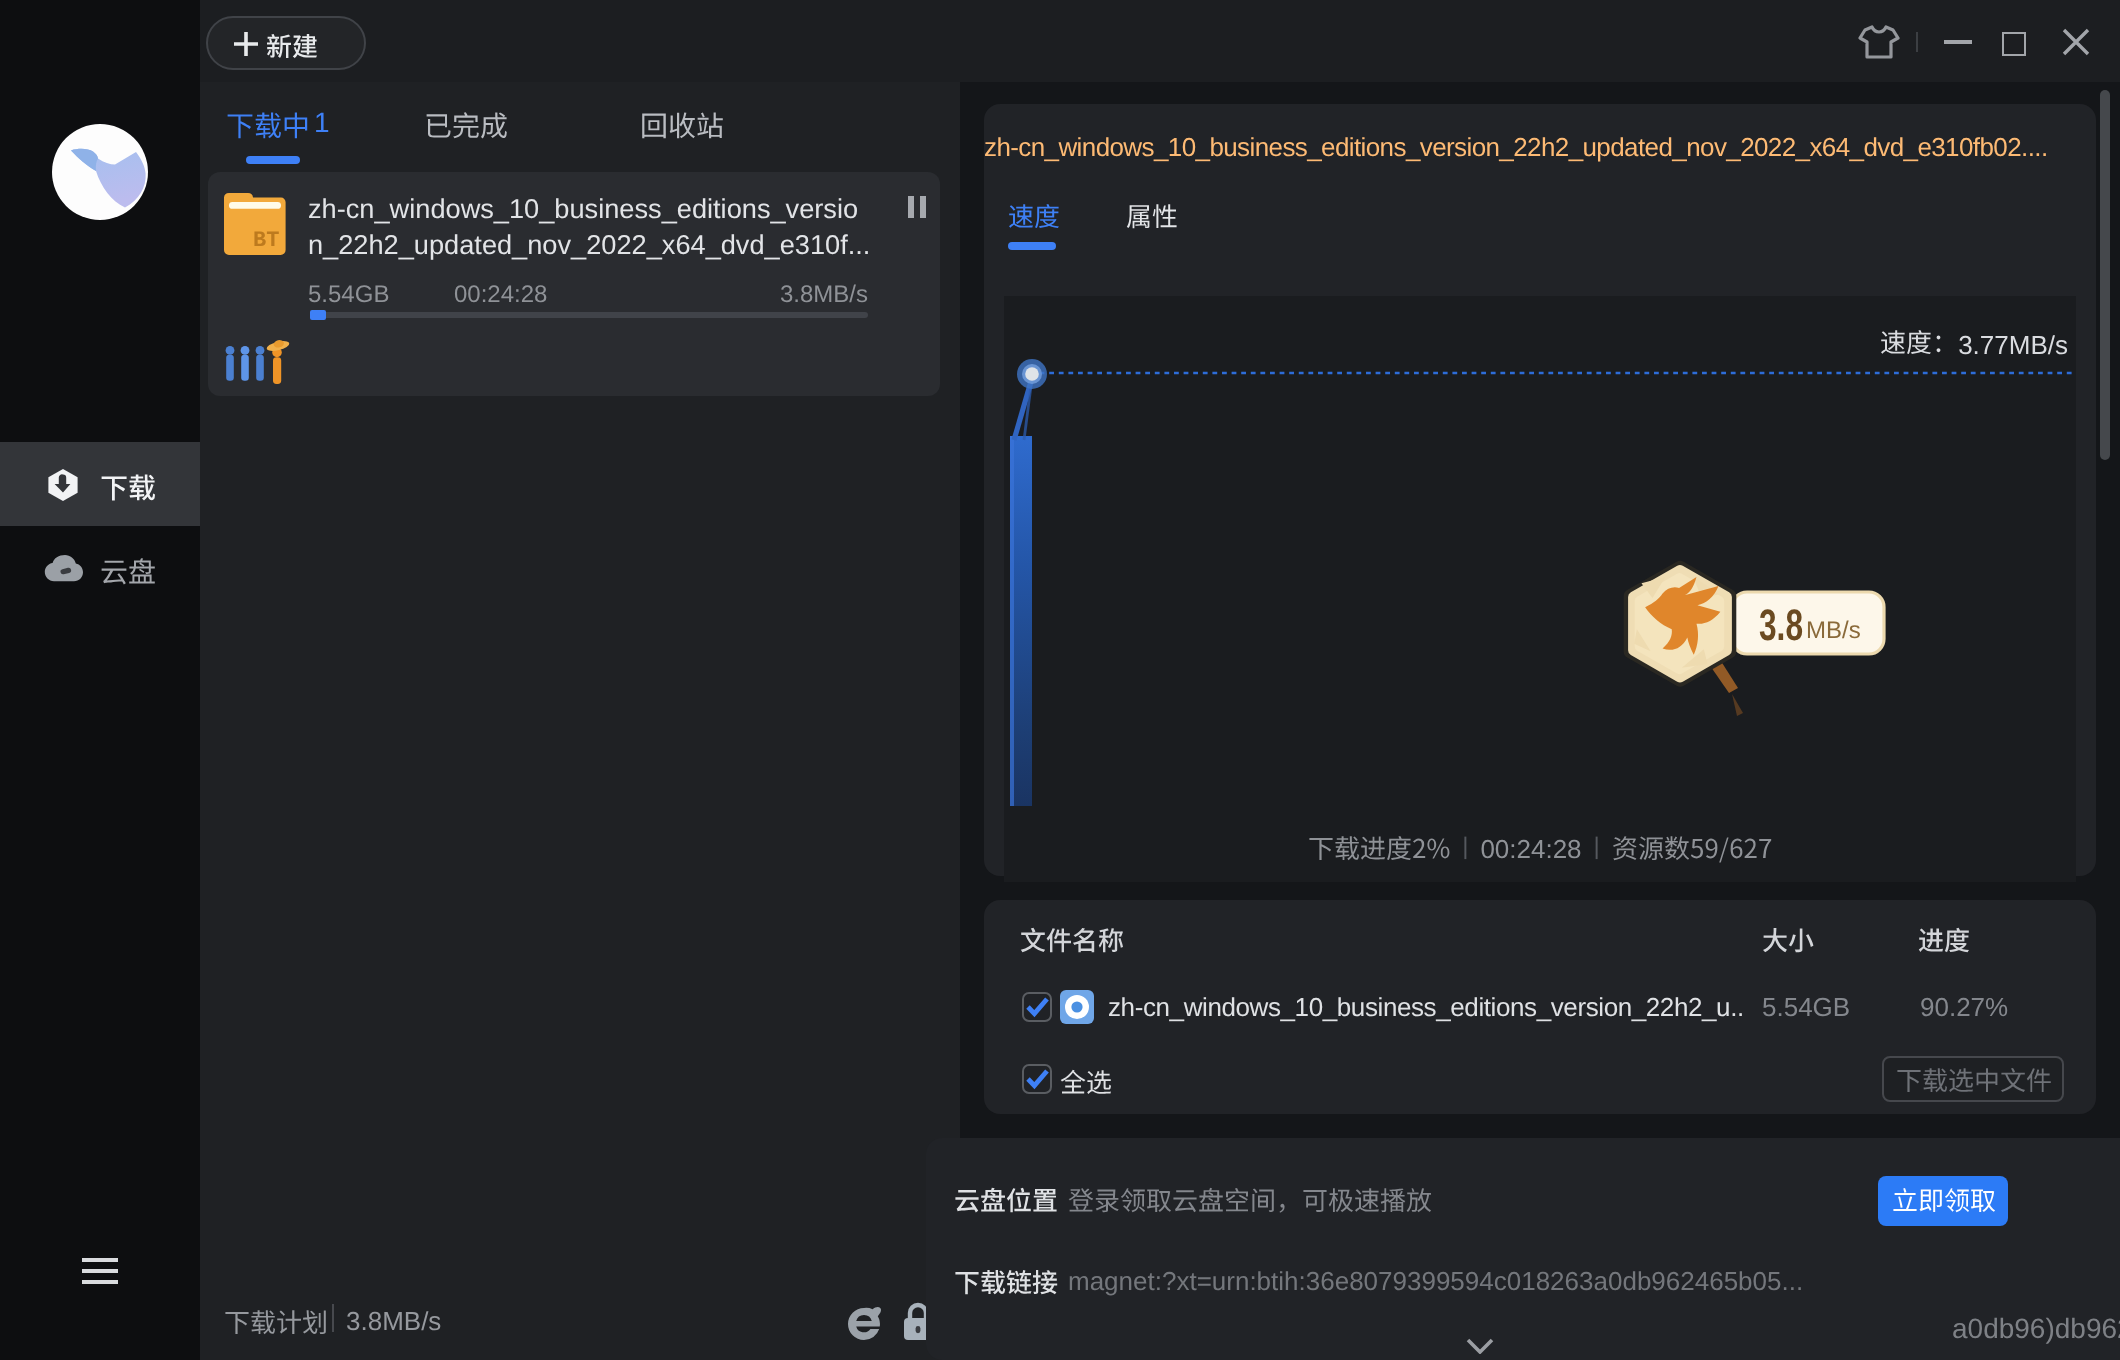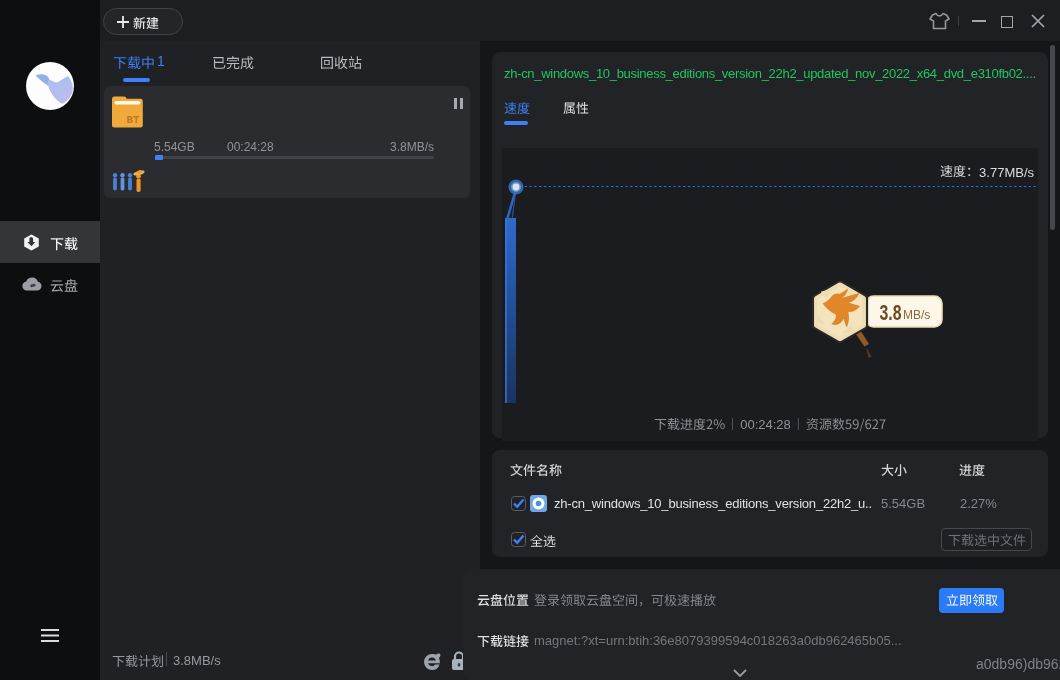--- a/index.html
+++ b/index.html
@@ -103,20 +103,21 @@
         <circle cx="8.5" cy="3" r="1.6" fill="#8b8e93"></circle>
         <circle cx="15" cy="3" r="1.6" fill="#8b8e93"></circle>
       </svg>
 <div class="abs" style="left:23px;top:36.5px;width:27px;height:4.5px;border-radius:2.5px;background:#3e80f6"></div>
 <div id="card" class="abs">
 <svg class="abs" style="left:8px;top:10px" width="31" height="32" viewBox="0 0 31 32">
 <path d="M2.5 0.5 H12 a2.5 2.5 0 0 1 2.5 2.3 H28.5 a2.3 2.3 0 0 1 2.3 2.3 V29 a2.5 2.5 0 0 1 -2.5 2.5 H2.5 A2.5 2.5 0 0 1 0 29 V2.8 A2.5 2.5 0 0 1 2.5 0.5 Z" fill="#f2a93b"></path>
 <rect x="2.5" y="5" width="26" height="3.4" rx="1.7" fill="#fffbe8"></rect>
 <text x="14.5" y="27" font-family="Liberation Mono,monospace" font-size="11" font-weight="bold" fill="#bd7a1e">BT</text>
 </svg>
+<div class="abs" style="left:50px;top:10px;font-size:13.6px;line-height:17.5px;color:#e2e4e7;white-space:nowrap;letter-spacing:0px" id="ctitle">zh-cn_windows_10_business_editions_versio<br>n_22h2_updated_nov_2022_x64_dvd_e310f...</div>
 <div class="abs" style="left:350px;top:12px;width:2.5px;height:11px;background:#a6a9ae"></div>
 <div class="abs" style="left:356px;top:12px;width:2.5px;height:11px;background:#a6a9ae"></div>
 <div class="abs lat" style="left:50px;top:54px">5.54GB</div>
 <div class="abs lat" style="left:123px;top:54px">00:24:28</div>
 <div class="abs lat" style="left:50px;top:54px;width:280px;text-align:right">3.8MB/s</div>
 <div id="pbar" class="abs"></div>
         <div id="pfill" class="abs"></div>
 <svg class="abs" style="left:8px;top:82px" width="36" height="26" viewBox="0 0 36 26">
 <g fill="#4b80d1">
             <circle cx="3" cy="7.2" r="2.2"></circle>
@@ -148,21 +149,21 @@
 <path d="M9 1 a8 8 0 1 0 0 16 a8 8 0 0 0 7.6 -5.5 H12.2 a4 4 0 0 1 -7.1 -1.3 h11.8 a8 8 0 0 0 -1 -5.1 C17.5 3.3 18 1.8 17 0.9 C16.2 0.2 14.6 0.5 13.3 1.6 A8 8 0 0 0 9 1 Z M9 4.5 a4 4 0 0 1 3.9 3 H5.1 A4 4 0 0 1 9 4.5 Z" fill="#9ba2a9"></path>
 </svg>
 <svg class="abs" style="left:351px;top:6px" width="16" height="20" viewBox="0 0 16 20">
 <rect x="1" y="8" width="14" height="11" rx="2" fill="#a8b2bb"></rect>
 <path d="M4 8 V5.5 a4 4 0 0 1 8 0 V8" fill="none" stroke="#a8b2bb" stroke-width="2.2"></path>
 <rect x="6.8" y="12" width="2.4" height="3.6" rx="1.2" fill="#3a3c40"></rect>
 </svg>
 </div>
 </div>
 <div id="rp1" class="rpanel abs">
-<div class="abs" style="left:12px;top:14px;width:532px;white-space:nowrap;overflow:hidden;font-size:13px;color:#22c55e;letter-spacing:-0.3px">zh-cn_windows_10_business_editions_version_22h2_updated_nov_2022_x64_dvd_e310fb02....</div>
+<div class="abs" style="left:0;top:14px;width:532px;white-space:nowrap;overflow:hidden;font-size:13px;color:#fdba74;letter-spacing:-0.3px">zh-cn_windows_10_business_editions_version_22h2_updated_nov_2022_x64_dvd_e310fb02....</div>
 <div class="abs" style="left:12px;top:48px"><svg class="" style="" width="26" height="17" viewBox="0 -13 26 17">
           <path d="M3.5 -6.3V-1.0H2.5V-5.4H0.6V-6.3ZM0.9 -9.9 1.6 -10.4Q2.0 -10.1 2.4 -9.7Q2.8 -9.3 3.1 -8.9Q3.5 -8.5 3.7 -8.2L2.9 -7.6Q2.7 -7.9 2.4 -8.3Q2.0 -8.7 1.6 -9.1Q1.2 -9.5 0.9 -9.9ZM3.0 -1.4Q3.3 -1.4 3.6 -1.2Q3.9 -0.9 4.5 -0.6Q5.1 -0.3 5.9 -0.2Q6.8 -0.1 7.8 -0.1Q8.6 -0.1 9.4 -0.1Q10.3 -0.1 11.1 -0.2Q11.9 -0.2 12.5 -0.3Q12.5 -0.2 12.4 -0.0Q12.3 0.2 12.3 0.3Q12.2 0.5 12.2 0.7Q11.9 0.7 11.3 0.7Q10.8 0.7 10.1 0.7Q9.5 0.8 8.9 0.8Q8.3 0.8 7.8 0.8Q6.7 0.8 5.8 0.7Q4.9 0.5 4.3 0.1Q3.8 -0.1 3.5 -0.3Q3.2 -0.6 3.0 -0.6Q2.8 -0.6 2.5 -0.3Q2.2 -0.1 1.8 0.2Q1.5 0.5 1.2 0.9L0.5 0.1Q1.2 -0.5 1.9 -1.0Q2.5 -1.4 3.0 -1.4ZM5.6 -6.9V-5.2H10.7V-6.9ZM4.7 -7.7H11.7V-4.4H4.7ZM4.1 -9.6H12.3V-8.7H4.1ZM7.6 -10.9H8.6V-0.6H7.6ZM7.4 -4.7 8.1 -4.4Q7.7 -3.7 7.2 -3.1Q6.6 -2.4 5.9 -1.9Q5.3 -1.4 4.6 -1.0Q4.5 -1.1 4.4 -1.3Q4.3 -1.4 4.2 -1.5Q4.1 -1.7 4.0 -1.8Q4.6 -2.0 5.3 -2.5Q5.9 -3.0 6.5 -3.5Q7.0 -4.1 7.4 -4.7ZM7.9 -4.2 8.4 -4.7Q9.1 -4.3 9.8 -3.8Q10.5 -3.3 11.1 -2.8Q11.7 -2.3 12.1 -1.9L11.4 -1.2Q11.1 -1.6 10.5 -2.2Q9.9 -2.7 9.2 -3.2Q8.5 -3.7 7.9 -4.2Z M15.9 -7.2H25.2V-6.4H15.9ZM16.1 -3.4H23.6V-2.6H16.1ZM18.0 -8.4H19.0V-5.1H22.1V-8.4H23.1V-4.3H18.0ZM23.3 -3.4H23.5L23.7 -3.5L24.3 -3.2Q23.7 -2.2 22.9 -1.4Q22.0 -0.7 20.9 -0.3Q19.7 0.2 18.5 0.5Q17.2 0.8 15.9 1.0Q15.8 0.8 15.7 0.5Q15.6 0.3 15.5 0.1Q16.7 0.0 17.9 -0.2Q19.1 -0.5 20.2 -0.9Q21.2 -1.3 22.0 -1.9Q22.8 -2.5 23.3 -3.3ZM18.2 -2.8Q18.8 -1.9 19.9 -1.3Q21.0 -0.7 22.5 -0.3Q23.9 0.0 25.5 0.2Q25.4 0.3 25.3 0.4Q25.2 0.6 25.1 0.8Q25.0 0.9 24.9 1.0Q23.3 0.8 21.8 0.4Q20.4 -0.0 19.2 -0.7Q18.1 -1.5 17.4 -2.5ZM15.1 -9.6H25.3V-8.7H15.1ZM14.6 -9.6H15.6V-6.1Q15.6 -5.3 15.6 -4.4Q15.5 -3.5 15.4 -2.5Q15.3 -1.6 15.0 -0.6Q14.8 0.3 14.4 1.0Q14.3 1.0 14.1 0.9Q13.9 0.8 13.8 0.7Q13.6 0.6 13.5 0.6Q13.9 -0.1 14.1 -1.0Q14.3 -1.9 14.5 -2.8Q14.6 -3.7 14.6 -4.5Q14.6 -5.4 14.6 -6.1ZM19.2 -10.8 20.1 -11.0Q20.4 -10.6 20.6 -10.1Q20.8 -9.7 20.9 -9.3L19.9 -9.0Q19.8 -9.4 19.6 -9.9Q19.4 -10.4 19.2 -10.8Z" fill="#3e80f6"></path>
         </svg></div>
 <div class="abs" style="left:12px;top:69px;width:24px;height:3.5px;border-radius:2px;background:#3e80f6"></div>
 <div class="abs" style="left:71px;top:48px"><svg class="" style="" width="26" height="17" viewBox="0 -13 26 17">
           <path d="M1.8 -10.4H2.8V-6.5Q2.8 -5.7 2.7 -4.7Q2.7 -3.8 2.5 -2.8Q2.4 -1.7 2.1 -0.8Q1.8 0.2 1.3 1.0Q1.2 0.9 1.0 0.8Q0.9 0.7 0.7 0.6Q0.5 0.5 0.4 0.5Q0.9 -0.3 1.2 -1.2Q1.5 -2.1 1.6 -3.0Q1.7 -4.0 1.8 -4.9Q1.8 -5.8 1.8 -6.5ZM2.4 -10.4H11.5V-7.6H2.4V-8.4H10.5V-9.6H2.4ZM7.0 -6.8H7.9V-0.6H7.0ZM4.7 -5.0V-4.0H10.2V-5.0ZM3.8 -5.6H11.2V-3.4H3.8ZM3.3 -2.6H11.3V-1.9H4.2V1.1H3.3ZM10.8 -2.6H11.7V0.2Q11.7 0.5 11.6 0.6Q11.6 0.8 11.3 0.9Q11.1 1.0 10.7 1.0Q10.3 1.0 9.7 1.0Q9.6 0.9 9.6 0.7Q9.5 0.5 9.4 0.3Q9.8 0.3 10.2 0.3Q10.5 0.4 10.6 0.3Q10.7 0.3 10.8 0.3Q10.8 0.3 10.8 0.2ZM4.7 -0.8Q5.6 -0.9 6.9 -0.9Q8.3 -1.0 9.7 -1.0L9.6 -0.3Q8.3 -0.3 7.0 -0.2Q5.7 -0.1 4.7 -0.1ZM10.4 -7.3 11.0 -6.7Q10.3 -6.6 9.4 -6.5Q8.5 -6.4 7.6 -6.3Q6.6 -6.3 5.6 -6.2Q4.6 -6.2 3.7 -6.2Q3.7 -6.3 3.7 -6.5Q3.6 -6.7 3.5 -6.8Q4.4 -6.8 5.4 -6.9Q6.3 -6.9 7.3 -7.0Q8.2 -7.0 9.0 -7.1Q9.8 -7.2 10.4 -7.3ZM8.7 -1.6 9.3 -1.7Q9.5 -1.5 9.7 -1.1Q9.9 -0.8 10.1 -0.5Q10.3 -0.2 10.4 0.0L9.8 0.3Q9.7 0.0 9.5 -0.3Q9.3 -0.6 9.1 -0.9Q8.9 -1.3 8.7 -1.6Z M15.2 -10.9H16.2V1.0H15.2ZM14.0 -8.5 14.8 -8.3Q14.7 -7.8 14.7 -7.2Q14.6 -6.5 14.4 -5.9Q14.3 -5.3 14.1 -4.8L13.4 -5.1Q13.5 -5.5 13.7 -6.1Q13.8 -6.7 13.9 -7.3Q14.0 -7.9 14.0 -8.5ZM16.3 -8.5 17.0 -8.8Q17.3 -8.3 17.6 -7.7Q17.8 -7.1 17.9 -6.6L17.2 -6.3Q17.1 -6.6 17.0 -7.0Q16.8 -7.3 16.7 -7.8Q16.5 -8.2 16.3 -8.5ZM19.0 -10.3 19.9 -10.2Q19.7 -9.2 19.5 -8.3Q19.2 -7.4 18.9 -6.6Q18.6 -5.8 18.3 -5.2Q18.2 -5.3 18.0 -5.4Q17.8 -5.4 17.7 -5.5Q17.5 -5.6 17.4 -5.7Q17.8 -6.2 18.1 -7.0Q18.4 -7.7 18.6 -8.6Q18.8 -9.4 19.0 -10.3ZM19.0 -8.2H25.0V-7.2H18.7ZM21.1 -10.9H22.1V0.2H21.1ZM18.3 -4.5H24.7V-3.6H18.3ZM17.3 -0.4H25.3V0.6H17.3Z" fill="#e3e5e8"></path>
         </svg></div>
 <div id="chart" class="abs">
 <div class="abs" style="right:4px;top:15px"><svg class="" style="" width="39" height="17" viewBox="0 -13 39 17">
             <path d="M3.5 -6.3V-1.0H2.5V-5.4H0.6V-6.3ZM0.9 -9.9 1.6 -10.4Q2.0 -10.1 2.4 -9.7Q2.8 -9.3 3.1 -8.9Q3.5 -8.5 3.7 -8.2L2.9 -7.6Q2.7 -7.9 2.4 -8.3Q2.0 -8.7 1.6 -9.1Q1.2 -9.5 0.9 -9.9ZM3.0 -1.4Q3.3 -1.4 3.6 -1.2Q3.9 -0.9 4.5 -0.6Q5.1 -0.3 5.9 -0.2Q6.8 -0.1 7.8 -0.1Q8.6 -0.1 9.4 -0.1Q10.3 -0.1 11.1 -0.2Q11.9 -0.2 12.5 -0.3Q12.5 -0.2 12.4 -0.0Q12.3 0.2 12.3 0.3Q12.2 0.5 12.2 0.7Q11.9 0.7 11.3 0.7Q10.8 0.7 10.1 0.7Q9.5 0.8 8.9 0.8Q8.3 0.8 7.8 0.8Q6.7 0.8 5.8 0.7Q4.9 0.5 4.3 0.1Q3.8 -0.1 3.5 -0.3Q3.2 -0.6 3.0 -0.6Q2.8 -0.6 2.5 -0.3Q2.2 -0.1 1.8 0.2Q1.5 0.5 1.2 0.9L0.5 0.1Q1.2 -0.5 1.9 -1.0Q2.5 -1.4 3.0 -1.4ZM5.6 -6.9V-5.2H10.7V-6.9ZM4.7 -7.7H11.7V-4.4H4.7ZM4.1 -9.6H12.3V-8.7H4.1ZM7.6 -10.9H8.6V-0.6H7.6ZM7.4 -4.7 8.1 -4.4Q7.7 -3.7 7.2 -3.1Q6.6 -2.4 5.9 -1.9Q5.3 -1.4 4.6 -1.0Q4.5 -1.1 4.4 -1.3Q4.3 -1.4 4.2 -1.5Q4.1 -1.7 4.0 -1.8Q4.6 -2.0 5.3 -2.5Q5.9 -3.0 6.5 -3.5Q7.0 -4.1 7.4 -4.7ZM7.9 -4.2 8.4 -4.7Q9.1 -4.3 9.8 -3.8Q10.5 -3.3 11.1 -2.8Q11.7 -2.3 12.1 -1.9L11.4 -1.2Q11.1 -1.6 10.5 -2.2Q9.9 -2.7 9.2 -3.2Q8.5 -3.7 7.9 -4.2Z M15.9 -7.2H25.2V-6.4H15.9ZM16.1 -3.4H23.6V-2.6H16.1ZM18.0 -8.4H19.0V-5.1H22.1V-8.4H23.1V-4.3H18.0ZM23.3 -3.4H23.5L23.7 -3.5L24.3 -3.2Q23.7 -2.2 22.9 -1.4Q22.0 -0.7 20.9 -0.3Q19.7 0.2 18.5 0.5Q17.2 0.8 15.9 1.0Q15.8 0.8 15.7 0.5Q15.6 0.3 15.5 0.1Q16.7 0.0 17.9 -0.2Q19.1 -0.5 20.2 -0.9Q21.2 -1.3 22.0 -1.9Q22.8 -2.5 23.3 -3.3ZM18.2 -2.8Q18.8 -1.9 19.9 -1.3Q21.0 -0.7 22.5 -0.3Q23.9 0.0 25.5 0.2Q25.4 0.3 25.3 0.4Q25.2 0.6 25.1 0.8Q25.0 0.9 24.9 1.0Q23.3 0.8 21.8 0.4Q20.4 -0.0 19.2 -0.7Q18.1 -1.5 17.4 -2.5ZM15.1 -9.6H25.3V-8.7H15.1ZM14.6 -9.6H15.6V-6.1Q15.6 -5.3 15.6 -4.4Q15.5 -3.5 15.4 -2.5Q15.3 -1.6 15.0 -0.6Q14.8 0.3 14.4 1.0Q14.3 1.0 14.1 0.9Q13.9 0.8 13.8 0.7Q13.6 0.6 13.5 0.6Q13.9 -0.1 14.1 -1.0Q14.3 -1.9 14.5 -2.8Q14.6 -3.7 14.6 -4.5Q14.6 -5.4 14.6 -6.1ZM19.2 -10.8 20.1 -11.0Q20.4 -10.6 20.6 -10.1Q20.8 -9.7 20.9 -9.3L19.9 -9.0Q19.8 -9.4 19.6 -9.9Q19.4 -10.4 19.2 -10.8Z M29.2 -6.3Q28.9 -6.3 28.6 -6.6Q28.3 -6.8 28.3 -7.3Q28.3 -7.7 28.6 -8.0Q28.9 -8.3 29.2 -8.3Q29.6 -8.3 29.9 -8.0Q30.2 -7.7 30.2 -7.3Q30.2 -6.8 29.9 -6.6Q29.6 -6.3 29.2 -6.3ZM29.2 0.1Q28.9 0.1 28.6 -0.2Q28.3 -0.5 28.3 -0.9Q28.3 -1.4 28.6 -1.6Q28.9 -1.9 29.2 -1.9Q29.6 -1.9 29.9 -1.6Q30.2 -1.4 30.2 -0.9Q30.2 -0.5 29.9 -0.2Q29.6 0.1 29.2 0.1Z" fill="#dadce0"></path>
@@ -222,21 +223,21 @@
         <rect x="0.5" y="0.5" width="14" height="14" rx="3" fill="#202226" stroke="#5a5d62"></rect>
         <path d="M3 7.5 L6.2 10.8 L12.5 3.5" fill="none" stroke="#3e80f6" stroke-width="2.4"></path>
       </svg>
 <svg class="abs" style="left:38px;top:45px" width="17" height="17" viewBox="0 0 17 17">
 <rect width="17" height="17" rx="3" fill="#6fa6e8"></rect>
 <circle cx="8.5" cy="8.5" r="6" fill="#fff"></circle>
         <circle cx="8.5" cy="8.5" r="2.8" fill="#4a90e2"></circle>
 </svg>
 <div class="abs" style="left:62px;top:46px;width:318px;overflow:hidden;font-size:13px;color:#dfe1e4;white-space:nowrap;letter-spacing:-0.2px">zh-cn_windows_10_business_editions_version_22h2_u...</div>
 <div class="abs" style="left:389px;top:46px;font-size:13px;color:#84878d">5.54GB</div>
-<div class="abs" style="left:468px;top:46px;font-size:13px;color:#84878d">2.27%</div>
+<div class="abs" style="left:468px;top:46px;font-size:13px;color:#84878d">90.27%</div>
 <svg class="abs" style="left:19px;top:82px" width="15" height="15" viewBox="0 0 15 15">
         <rect x="0.5" y="0.5" width="14" height="14" rx="3" fill="#202226" stroke="#5a5d62"></rect>
         <path d="M3 7.5 L6.2 10.8 L12.5 3.5" fill="none" stroke="#3e80f6" stroke-width="2.4"></path>
       </svg>
 <div class="abs" style="left:38px;top:83px"><svg class="" style="" width="26" height="17" viewBox="0 -13 26 17">
           <path d="M2.6 -3.2H10.5V-2.3H2.6ZM2.6 -6.1H10.5V-5.2H2.6ZM1.0 -0.2H12.1V0.7H1.0ZM6.0 -5.8H7.0V0.3H6.0ZM6.4 -11.1 7.3 -10.7Q6.5 -9.6 5.5 -8.5Q4.6 -7.5 3.4 -6.7Q2.2 -5.8 1.0 -5.2Q0.9 -5.4 0.7 -5.6Q0.5 -5.9 0.3 -6.0Q1.5 -6.6 2.7 -7.3Q3.8 -8.1 4.8 -9.1Q5.8 -10.0 6.4 -11.1ZM6.8 -10.6Q8.0 -9.1 9.5 -8.0Q11.0 -6.9 12.7 -6.0Q12.5 -5.8 12.3 -5.6Q12.1 -5.4 12.0 -5.2Q10.9 -5.8 9.8 -6.6Q8.8 -7.3 7.8 -8.2Q6.9 -9.1 6.0 -10.2Z M17.2 -6.4H25.4V-5.5H17.2ZM18.7 -9.1H24.8V-8.3H18.7ZM20.8 -10.9H21.8V-6.0H20.8ZM18.8 -10.5 19.7 -10.3Q19.5 -9.4 19.0 -8.5Q18.6 -7.6 18.1 -6.9Q18.0 -7.0 17.8 -7.1Q17.7 -7.2 17.5 -7.3Q17.4 -7.4 17.2 -7.5Q17.8 -8.0 18.2 -8.8Q18.6 -9.7 18.8 -10.5ZM21.8 -5.9H22.8V-2.5Q22.8 -2.2 22.9 -2.2Q22.9 -2.1 23.2 -2.1Q23.2 -2.1 23.4 -2.1Q23.5 -2.1 23.7 -2.1Q23.8 -2.1 24.0 -2.1Q24.1 -2.1 24.2 -2.1Q24.4 -2.1 24.4 -2.2Q24.5 -2.3 24.6 -2.7Q24.6 -3.0 24.6 -3.7Q24.7 -3.6 24.9 -3.5Q25.0 -3.4 25.2 -3.4Q25.3 -3.3 25.5 -3.3Q25.4 -2.4 25.3 -2.0Q25.2 -1.6 25.0 -1.4Q24.7 -1.2 24.3 -1.2Q24.2 -1.2 24.1 -1.2Q23.9 -1.2 23.7 -1.2Q23.5 -1.2 23.3 -1.2Q23.1 -1.2 23.0 -1.2Q22.5 -1.2 22.3 -1.3Q22.0 -1.4 21.9 -1.7Q21.8 -2.0 21.8 -2.5ZM19.5 -5.9H20.5Q20.4 -5.0 20.3 -4.3Q20.1 -3.6 19.8 -3.0Q19.4 -2.4 18.9 -1.9Q18.3 -1.4 17.4 -1.1Q17.4 -1.2 17.3 -1.4Q17.2 -1.5 17.0 -1.6Q16.9 -1.8 16.8 -1.9Q17.6 -2.2 18.1 -2.5Q18.6 -2.9 18.9 -3.4Q19.2 -4.0 19.3 -4.6Q19.5 -5.2 19.5 -5.9ZM13.8 -9.9 14.5 -10.5Q14.9 -10.2 15.3 -9.8Q15.7 -9.4 16.1 -9.1Q16.4 -8.7 16.6 -8.4L15.8 -7.8Q15.6 -8.1 15.3 -8.5Q15.0 -8.9 14.6 -9.2Q14.2 -9.6 13.8 -9.9ZM16.3 -5.9V-0.9H15.3V-5.0H13.7V-5.9ZM16.2 -1.3Q16.5 -1.3 16.8 -1.1Q17.0 -0.9 17.5 -0.6Q18.1 -0.2 19.0 -0.1Q19.8 -0.0 20.8 -0.0Q21.6 -0.0 22.4 -0.1Q23.3 -0.1 24.1 -0.1Q24.9 -0.2 25.6 -0.3Q25.5 -0.1 25.4 0.0Q25.4 0.2 25.3 0.4Q25.3 0.6 25.3 0.8Q24.9 0.8 24.3 0.8Q23.8 0.8 23.1 0.8Q22.5 0.9 21.9 0.9Q21.3 0.9 20.8 0.9Q19.7 0.9 18.8 0.8Q18.0 0.6 17.4 0.3Q17.0 0.0 16.7 -0.2Q16.4 -0.4 16.2 -0.4Q15.9 -0.4 15.6 -0.2Q15.3 -0.0 15.0 0.3Q14.6 0.6 14.2 1.0L13.6 0.2Q14.0 -0.2 14.5 -0.6Q15.0 -0.9 15.4 -1.1Q15.8 -1.3 16.2 -1.3Z" fill="#dfe1e4"></path>
         </svg></div>
 <div id="selbtn" class="abs"><div style="margin-top:3px;display:inline-block"><svg class="" style="" width="78" height="17" viewBox="0 -13 78 17">
             <path d="M0.7 -10.0H12.3V-9.0H0.7ZM5.7 -9.2H6.8V1.0H5.7ZM6.3 -6.1 6.9 -6.9Q7.5 -6.6 8.2 -6.2Q8.8 -5.9 9.5 -5.5Q10.1 -5.1 10.7 -4.8Q11.2 -4.4 11.6 -4.1L10.9 -3.3Q10.5 -3.6 10.0 -3.9Q9.5 -4.3 8.8 -4.7Q8.2 -5.1 7.5 -5.4Q6.9 -5.8 6.3 -6.1Z M22.6 -10.2 23.3 -10.7Q23.6 -10.4 23.9 -10.1Q24.2 -9.8 24.5 -9.5Q24.7 -9.2 24.9 -9.0L24.2 -8.5Q23.9 -8.9 23.5 -9.3Q23.0 -9.8 22.6 -10.2ZM13.7 -8.0H25.4V-7.2H13.7ZM14.4 -9.9H20.1V-9.1H14.4ZM16.8 -10.9H17.8V-7.6H16.8ZM20.9 -10.9H21.9Q21.9 -9.0 22.0 -7.4Q22.0 -5.7 22.2 -4.4Q22.4 -3.0 22.7 -2.1Q23.0 -1.1 23.4 -0.5Q23.8 -0.0 24.2 -0.0Q24.5 -0.0 24.6 -0.5Q24.7 -1.0 24.7 -2.1Q24.9 -2.0 25.1 -1.8Q25.3 -1.7 25.5 -1.6Q25.4 -0.6 25.3 -0.1Q25.1 0.5 24.9 0.7Q24.6 0.9 24.1 0.9Q23.5 0.9 23.0 0.5Q22.6 0.1 22.2 -0.7Q21.9 -1.5 21.6 -2.6Q21.4 -3.6 21.2 -5.0Q21.1 -6.3 21.0 -7.8Q20.9 -9.3 20.9 -10.9ZM23.9 -6.5 24.8 -6.3Q24.3 -4.8 23.7 -3.4Q23.1 -2.0 22.2 -0.9Q21.4 0.2 20.3 1.1Q20.2 0.9 20.0 0.7Q19.8 0.5 19.6 0.4Q20.6 -0.3 21.5 -1.4Q22.3 -2.5 22.9 -3.8Q23.5 -5.1 23.9 -6.5ZM13.9 -5.9H20.6V-5.1H13.9ZM17.3 -4.7H18.2V1.0H17.3ZM14.6 -2.6Q14.5 -2.7 14.5 -2.9Q14.5 -3.0 14.4 -3.2Q14.3 -3.4 14.3 -3.5Q14.4 -3.5 14.6 -3.7Q14.7 -3.9 14.9 -4.2Q15.0 -4.3 15.2 -4.8Q15.5 -5.3 15.7 -5.9Q16.0 -6.5 16.2 -7.2L17.2 -6.9Q16.9 -6.2 16.6 -5.5Q16.2 -4.8 15.9 -4.2Q15.5 -3.6 15.2 -3.1V-3.1Q15.2 -3.1 15.1 -3.0Q15.0 -3.0 14.9 -2.9Q14.8 -2.8 14.7 -2.8Q14.6 -2.7 14.6 -2.6ZM14.6 -2.6V-3.3L15.1 -3.6H20.3L20.3 -2.8H15.6Q15.2 -2.8 14.9 -2.7Q14.7 -2.7 14.6 -2.6ZM13.8 -1.2Q14.7 -1.3 15.8 -1.4Q16.9 -1.4 18.1 -1.6Q19.4 -1.7 20.6 -1.8L20.6 -1.0Q19.4 -0.9 18.2 -0.7Q17.0 -0.6 15.9 -0.5Q14.8 -0.4 13.9 -0.3Z M30.2 -6.4H38.4V-5.5H30.2ZM31.7 -9.1H37.8V-8.3H31.7ZM33.8 -10.9H34.8V-6.0H33.8ZM31.8 -10.5 32.7 -10.3Q32.5 -9.4 32.0 -8.5Q31.6 -7.6 31.1 -6.9Q31.0 -7.0 30.8 -7.1Q30.7 -7.2 30.5 -7.3Q30.4 -7.4 30.2 -7.5Q30.8 -8.0 31.2 -8.8Q31.6 -9.7 31.8 -10.5ZM34.8 -5.9H35.8V-2.5Q35.8 -2.2 35.9 -2.2Q35.9 -2.1 36.2 -2.1Q36.2 -2.1 36.4 -2.1Q36.5 -2.1 36.7 -2.1Q36.8 -2.1 37.0 -2.1Q37.1 -2.1 37.2 -2.1Q37.4 -2.1 37.4 -2.2Q37.5 -2.3 37.6 -2.7Q37.6 -3.0 37.6 -3.7Q37.7 -3.6 37.9 -3.5Q38.0 -3.4 38.2 -3.4Q38.3 -3.3 38.5 -3.3Q38.4 -2.4 38.3 -2.0Q38.2 -1.6 38.0 -1.4Q37.7 -1.2 37.3 -1.2Q37.2 -1.2 37.1 -1.2Q36.9 -1.2 36.7 -1.2Q36.5 -1.2 36.3 -1.2Q36.1 -1.2 36.0 -1.2Q35.5 -1.2 35.3 -1.3Q35.0 -1.4 34.9 -1.7Q34.8 -2.0 34.8 -2.5ZM32.5 -5.9H33.5Q33.4 -5.0 33.3 -4.3Q33.1 -3.6 32.8 -3.0Q32.4 -2.4 31.9 -1.9Q31.3 -1.4 30.4 -1.1Q30.4 -1.2 30.3 -1.4Q30.2 -1.5 30.0 -1.6Q29.9 -1.8 29.8 -1.9Q30.6 -2.2 31.1 -2.5Q31.6 -2.9 31.9 -3.4Q32.2 -4.0 32.3 -4.6Q32.5 -5.2 32.5 -5.9ZM26.8 -9.9 27.5 -10.5Q27.9 -10.2 28.3 -9.8Q28.7 -9.4 29.1 -9.1Q29.4 -8.7 29.6 -8.4L28.8 -7.8Q28.6 -8.1 28.3 -8.5Q28.0 -8.9 27.6 -9.2Q27.2 -9.6 26.8 -9.9ZM29.3 -5.9V-0.9H28.3V-5.0H26.7V-5.9ZM29.2 -1.3Q29.5 -1.3 29.8 -1.1Q30.0 -0.9 30.5 -0.6Q31.1 -0.2 32.0 -0.1Q32.8 -0.0 33.8 -0.0Q34.6 -0.0 35.4 -0.1Q36.3 -0.1 37.1 -0.1Q37.9 -0.2 38.6 -0.3Q38.5 -0.1 38.4 0.0Q38.4 0.2 38.3 0.4Q38.3 0.6 38.3 0.8Q37.9 0.8 37.3 0.8Q36.8 0.8 36.1 0.8Q35.5 0.9 34.9 0.9Q34.3 0.9 33.8 0.9Q32.7 0.9 31.8 0.8Q31.0 0.6 30.4 0.3Q30.0 0.0 29.7 -0.2Q29.4 -0.4 29.2 -0.4Q28.9 -0.4 28.6 -0.2Q28.3 -0.0 28.0 0.3Q27.6 0.6 27.2 1.0L26.6 0.2Q27.0 -0.2 27.5 -0.6Q28.0 -0.9 28.4 -1.1Q28.8 -1.3 29.2 -1.3Z M40.3 -8.6H50.7V-2.5H49.7V-7.6H41.2V-2.4H40.3ZM40.8 -4.2H50.3V-3.2H40.8ZM45.0 -10.9H46.0V1.0H45.0Z M61.4 -8.2 62.4 -7.9Q61.6 -5.5 60.3 -3.8Q59.0 -2.1 57.2 -0.9Q55.4 0.2 53.1 1.0Q53.0 0.9 52.9 0.7Q52.8 0.5 52.7 0.4Q52.6 0.2 52.5 0.1Q54.8 -0.6 56.5 -1.7Q58.3 -2.8 59.5 -4.4Q60.7 -6.0 61.4 -8.2ZM55.5 -8.1Q56.3 -6.1 57.5 -4.5Q58.8 -2.8 60.5 -1.7Q62.3 -0.5 64.6 0.0Q64.5 0.2 64.3 0.3Q64.2 0.5 64.1 0.6Q64.0 0.8 63.9 1.0Q61.6 0.3 59.8 -0.9Q58.0 -2.1 56.7 -3.9Q55.4 -5.7 54.6 -7.8ZM52.7 -8.6H64.4V-7.7H52.7ZM57.5 -10.7 58.5 -11.0Q58.8 -10.5 59.1 -10.0Q59.4 -9.4 59.5 -9.0L58.5 -8.7Q58.3 -9.1 58.1 -9.6Q57.8 -10.2 57.5 -10.7Z M72.9 -10.8H73.8V1.0H72.9ZM70.6 -10.3 71.6 -10.1Q71.4 -9.2 71.1 -8.3Q70.9 -7.4 70.5 -6.7Q70.2 -5.9 69.8 -5.3Q69.8 -5.4 69.6 -5.5Q69.5 -5.6 69.3 -5.7Q69.1 -5.8 69.0 -5.8Q69.4 -6.3 69.7 -7.1Q70.0 -7.8 70.2 -8.6Q70.5 -9.4 70.6 -10.3ZM70.7 -8.3H76.8V-7.3H70.5ZM69.1 -4.4H77.4V-3.5H69.1ZM68.5 -10.9 69.4 -10.6Q69.0 -9.5 68.5 -8.4Q67.9 -7.4 67.3 -6.4Q66.7 -5.5 66.0 -4.7Q65.9 -4.8 65.8 -5.0Q65.7 -5.2 65.6 -5.4Q65.5 -5.6 65.4 -5.7Q66.0 -6.3 66.6 -7.2Q67.2 -8.0 67.6 -8.9Q68.1 -9.9 68.5 -10.9ZM67.2 -7.5 68.1 -8.4 68.1 -8.4V1.0H67.2Z" fill="#6f7278"></path>
           </svg></div></div>

